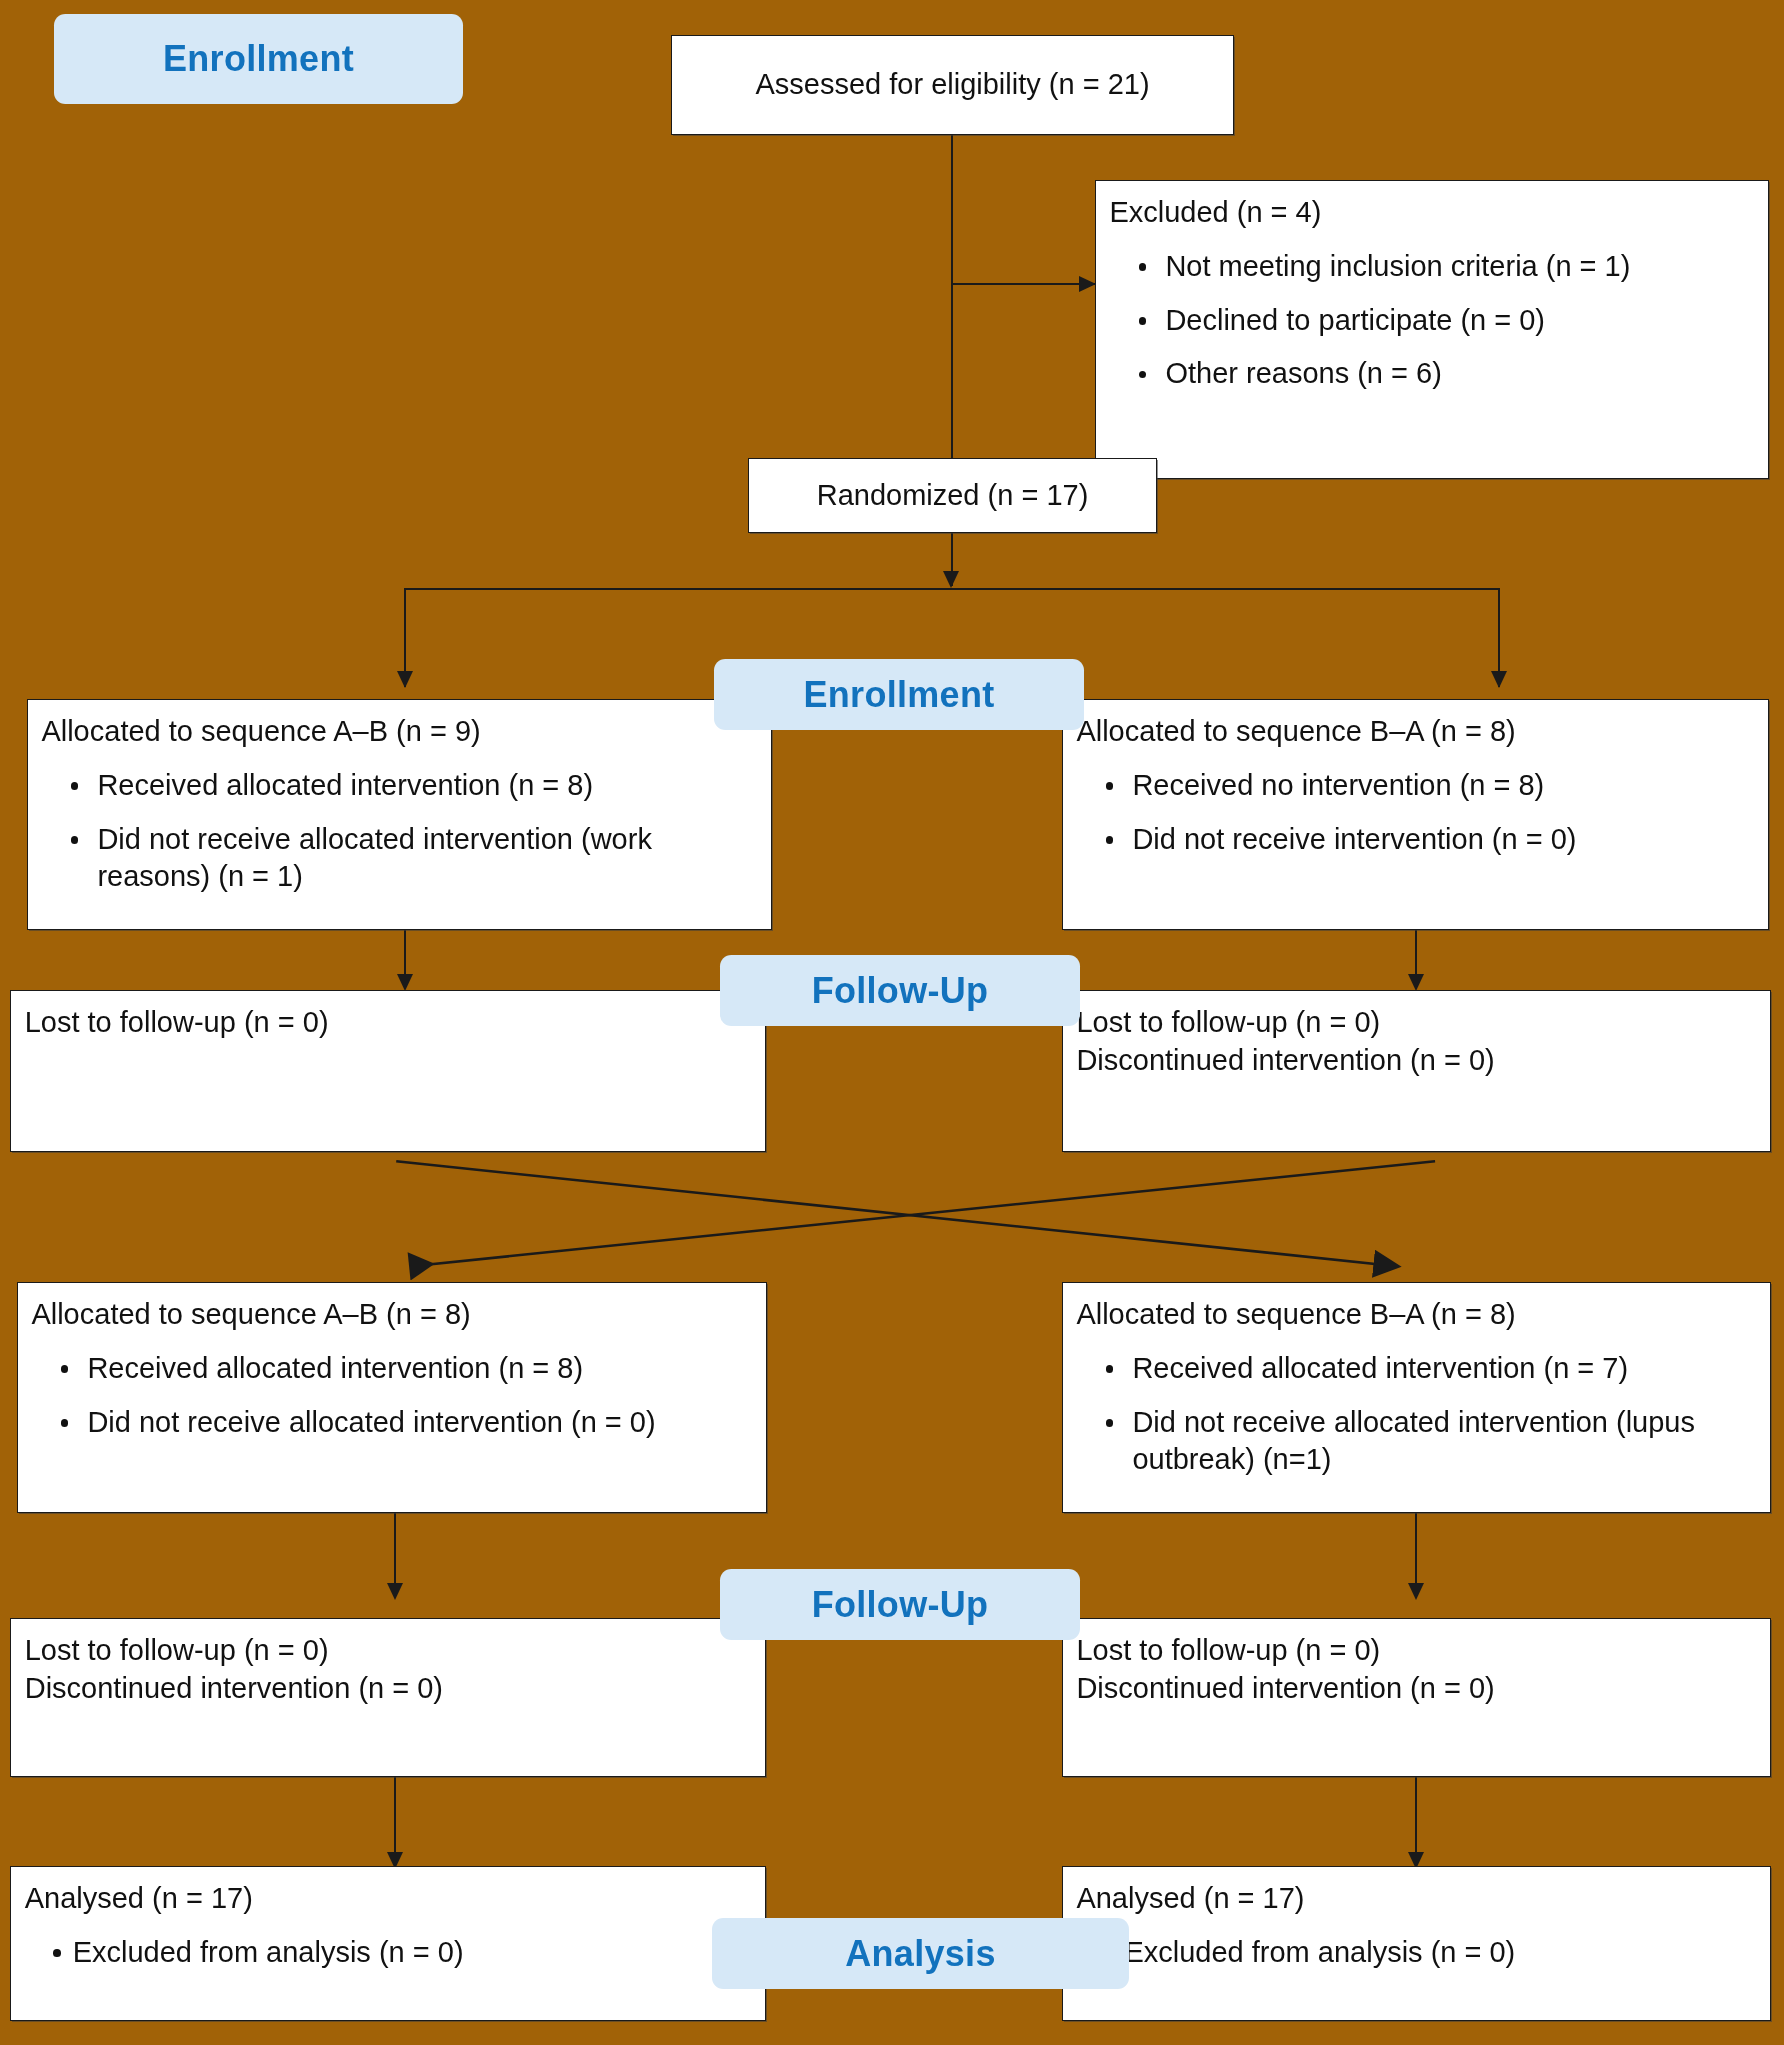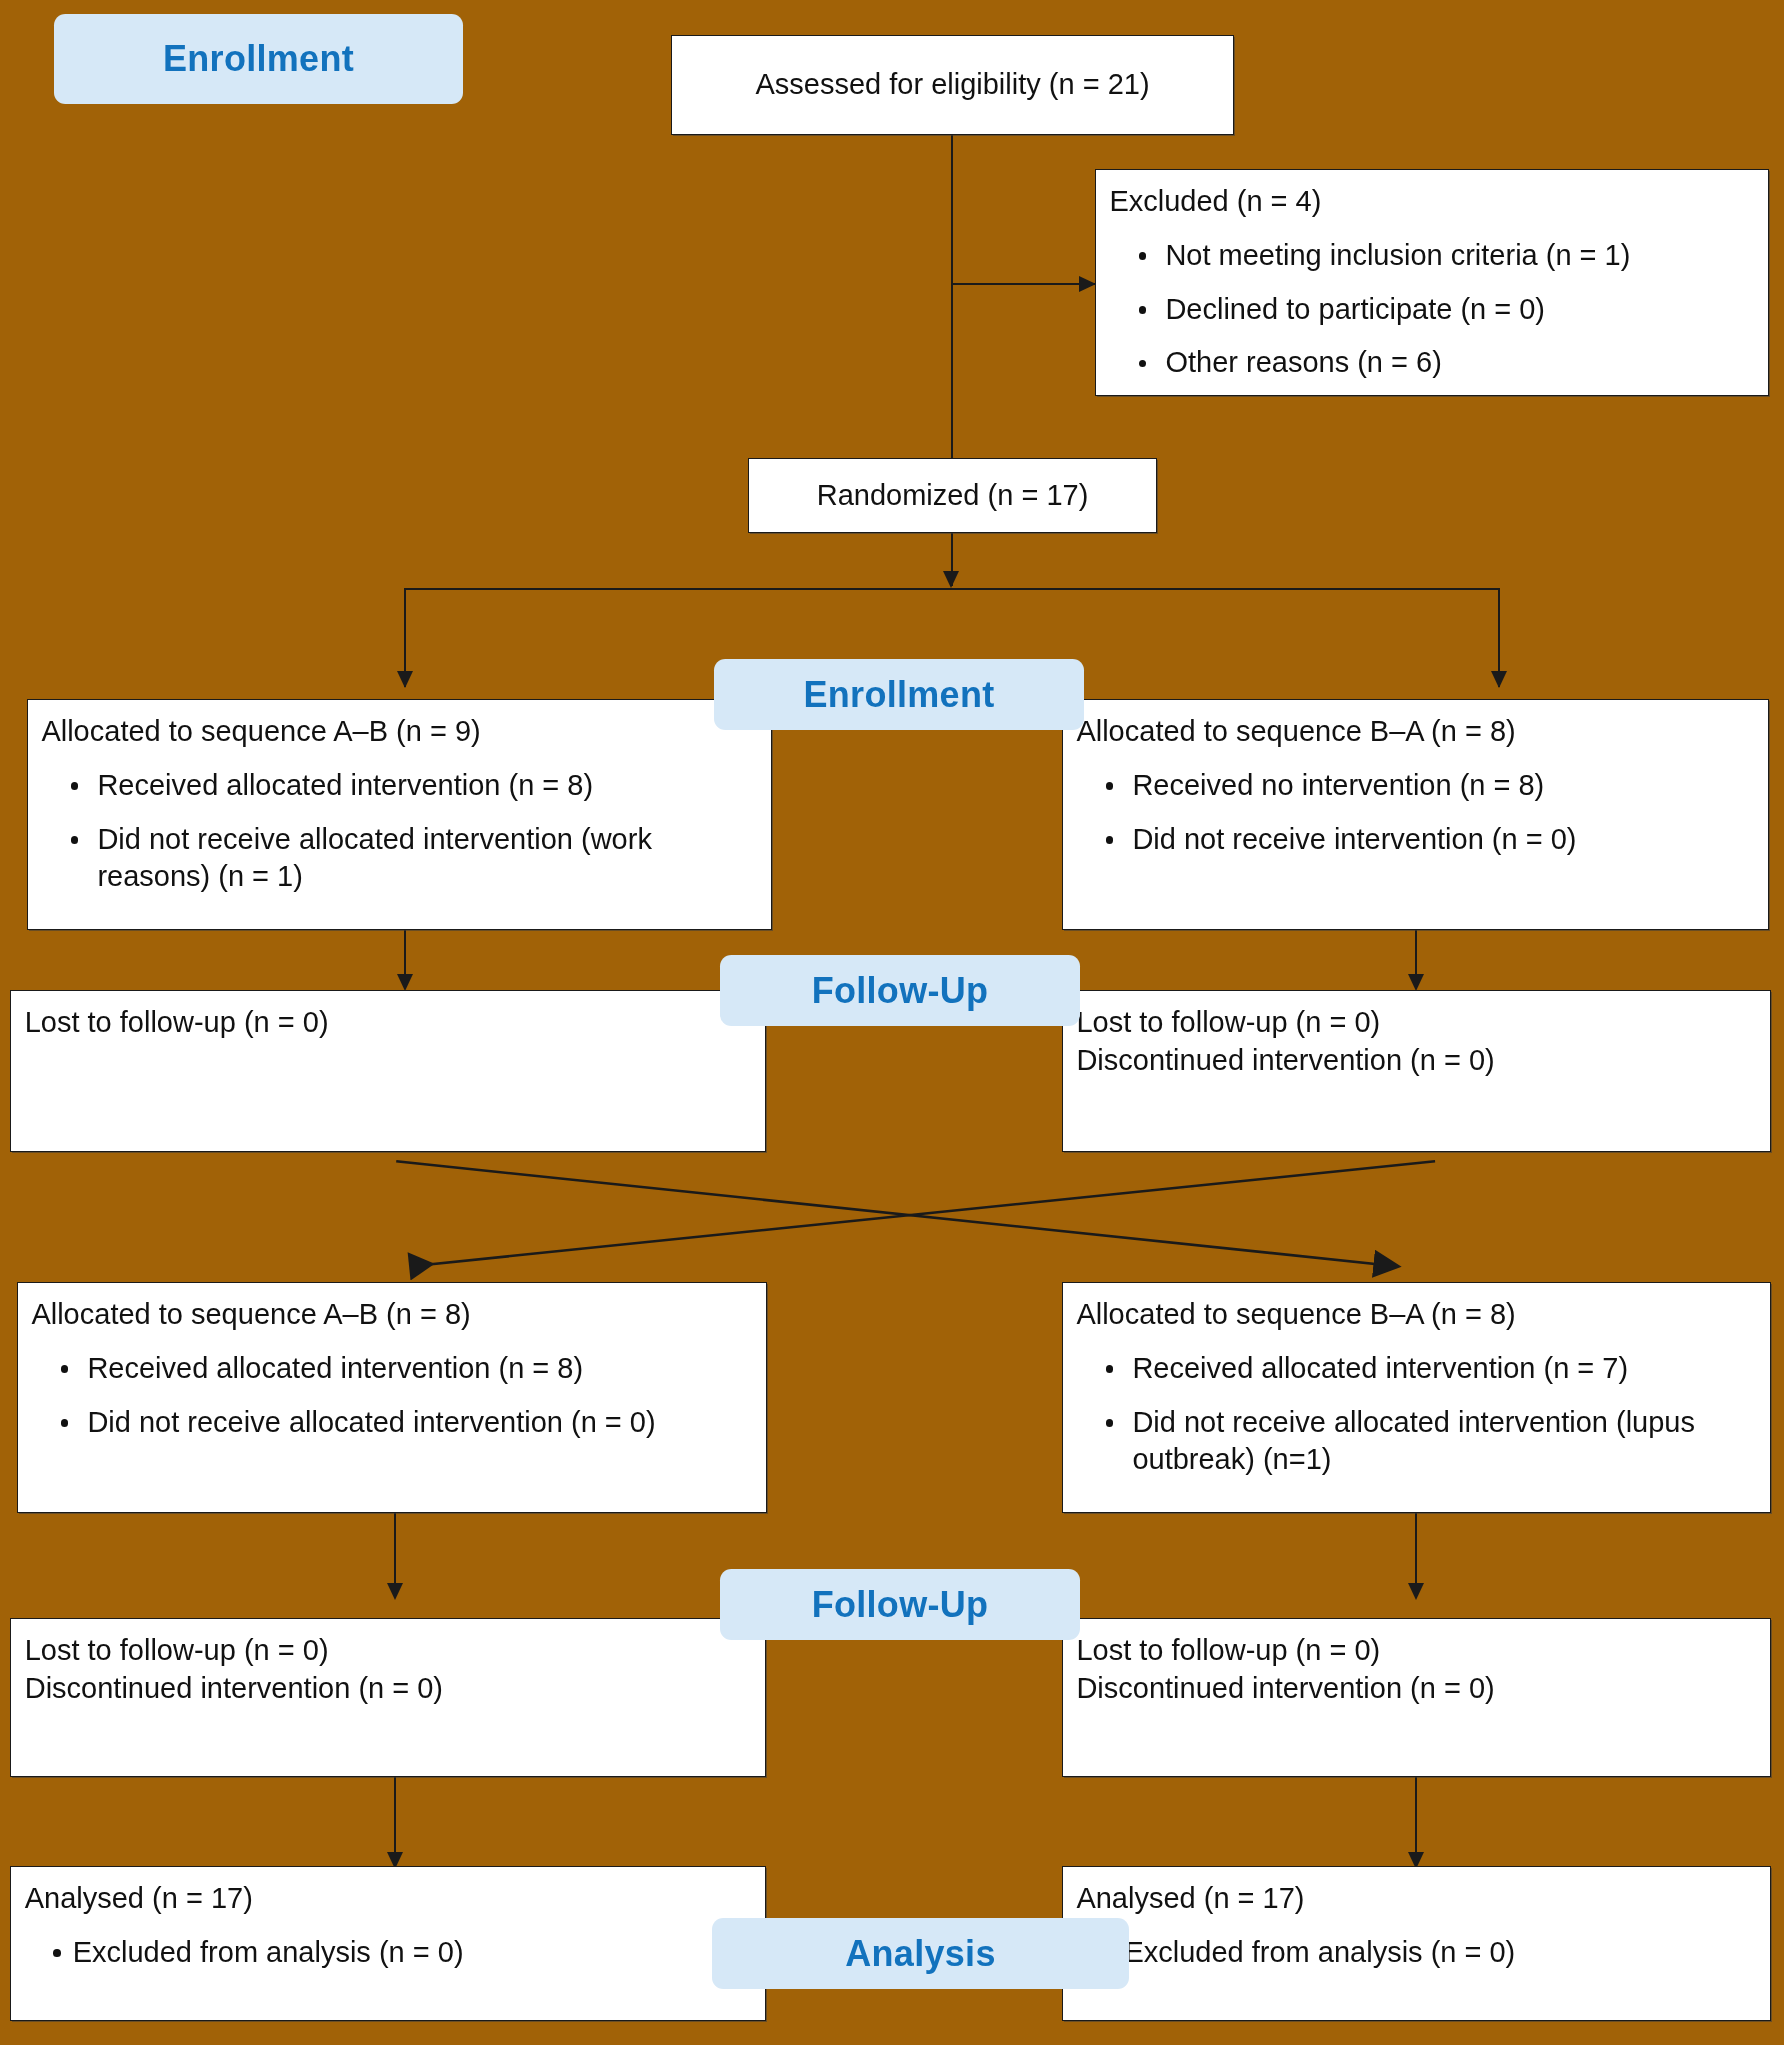--- a/index.html
+++ b/index.html
@@ -78,21 +78,21 @@
     <div class="inner">
       <span class="hdr">Assessed for eligibility (n = 21)</span>
     </div>
   </div>
 
   <div class="ln vl" style="left:951px;top:135px;width:2.1px;height:324px;"></div>
 
   <div class="ln hl" style="left:952px;top:283px;width:144px;height:2.1px;"></div>
   <div class="ah-r" style="left:1079px;top:276px;"></div>
 
-  <div class="box" style="left:1095px;top:169px;width:674px;height:227px;">
+  <div class="box" style="left:1095px;top:180px;width:674px;height:299px;">
     <div class="inner">
       <div class="hdr">Excluded (n = 4)</div>
       <ul class="blist">
         <li><span class="dot"></span><span>Not meeting inclusion criteria (n = 1)</span></li>
         <li><span class="dot"></span><span>Declined to participate (n = 0)</span></li>
         <li><span class="dot"></span><span>Other reasons (n = 6)</span></li>
       </ul>
     </div>
   </div>
 

